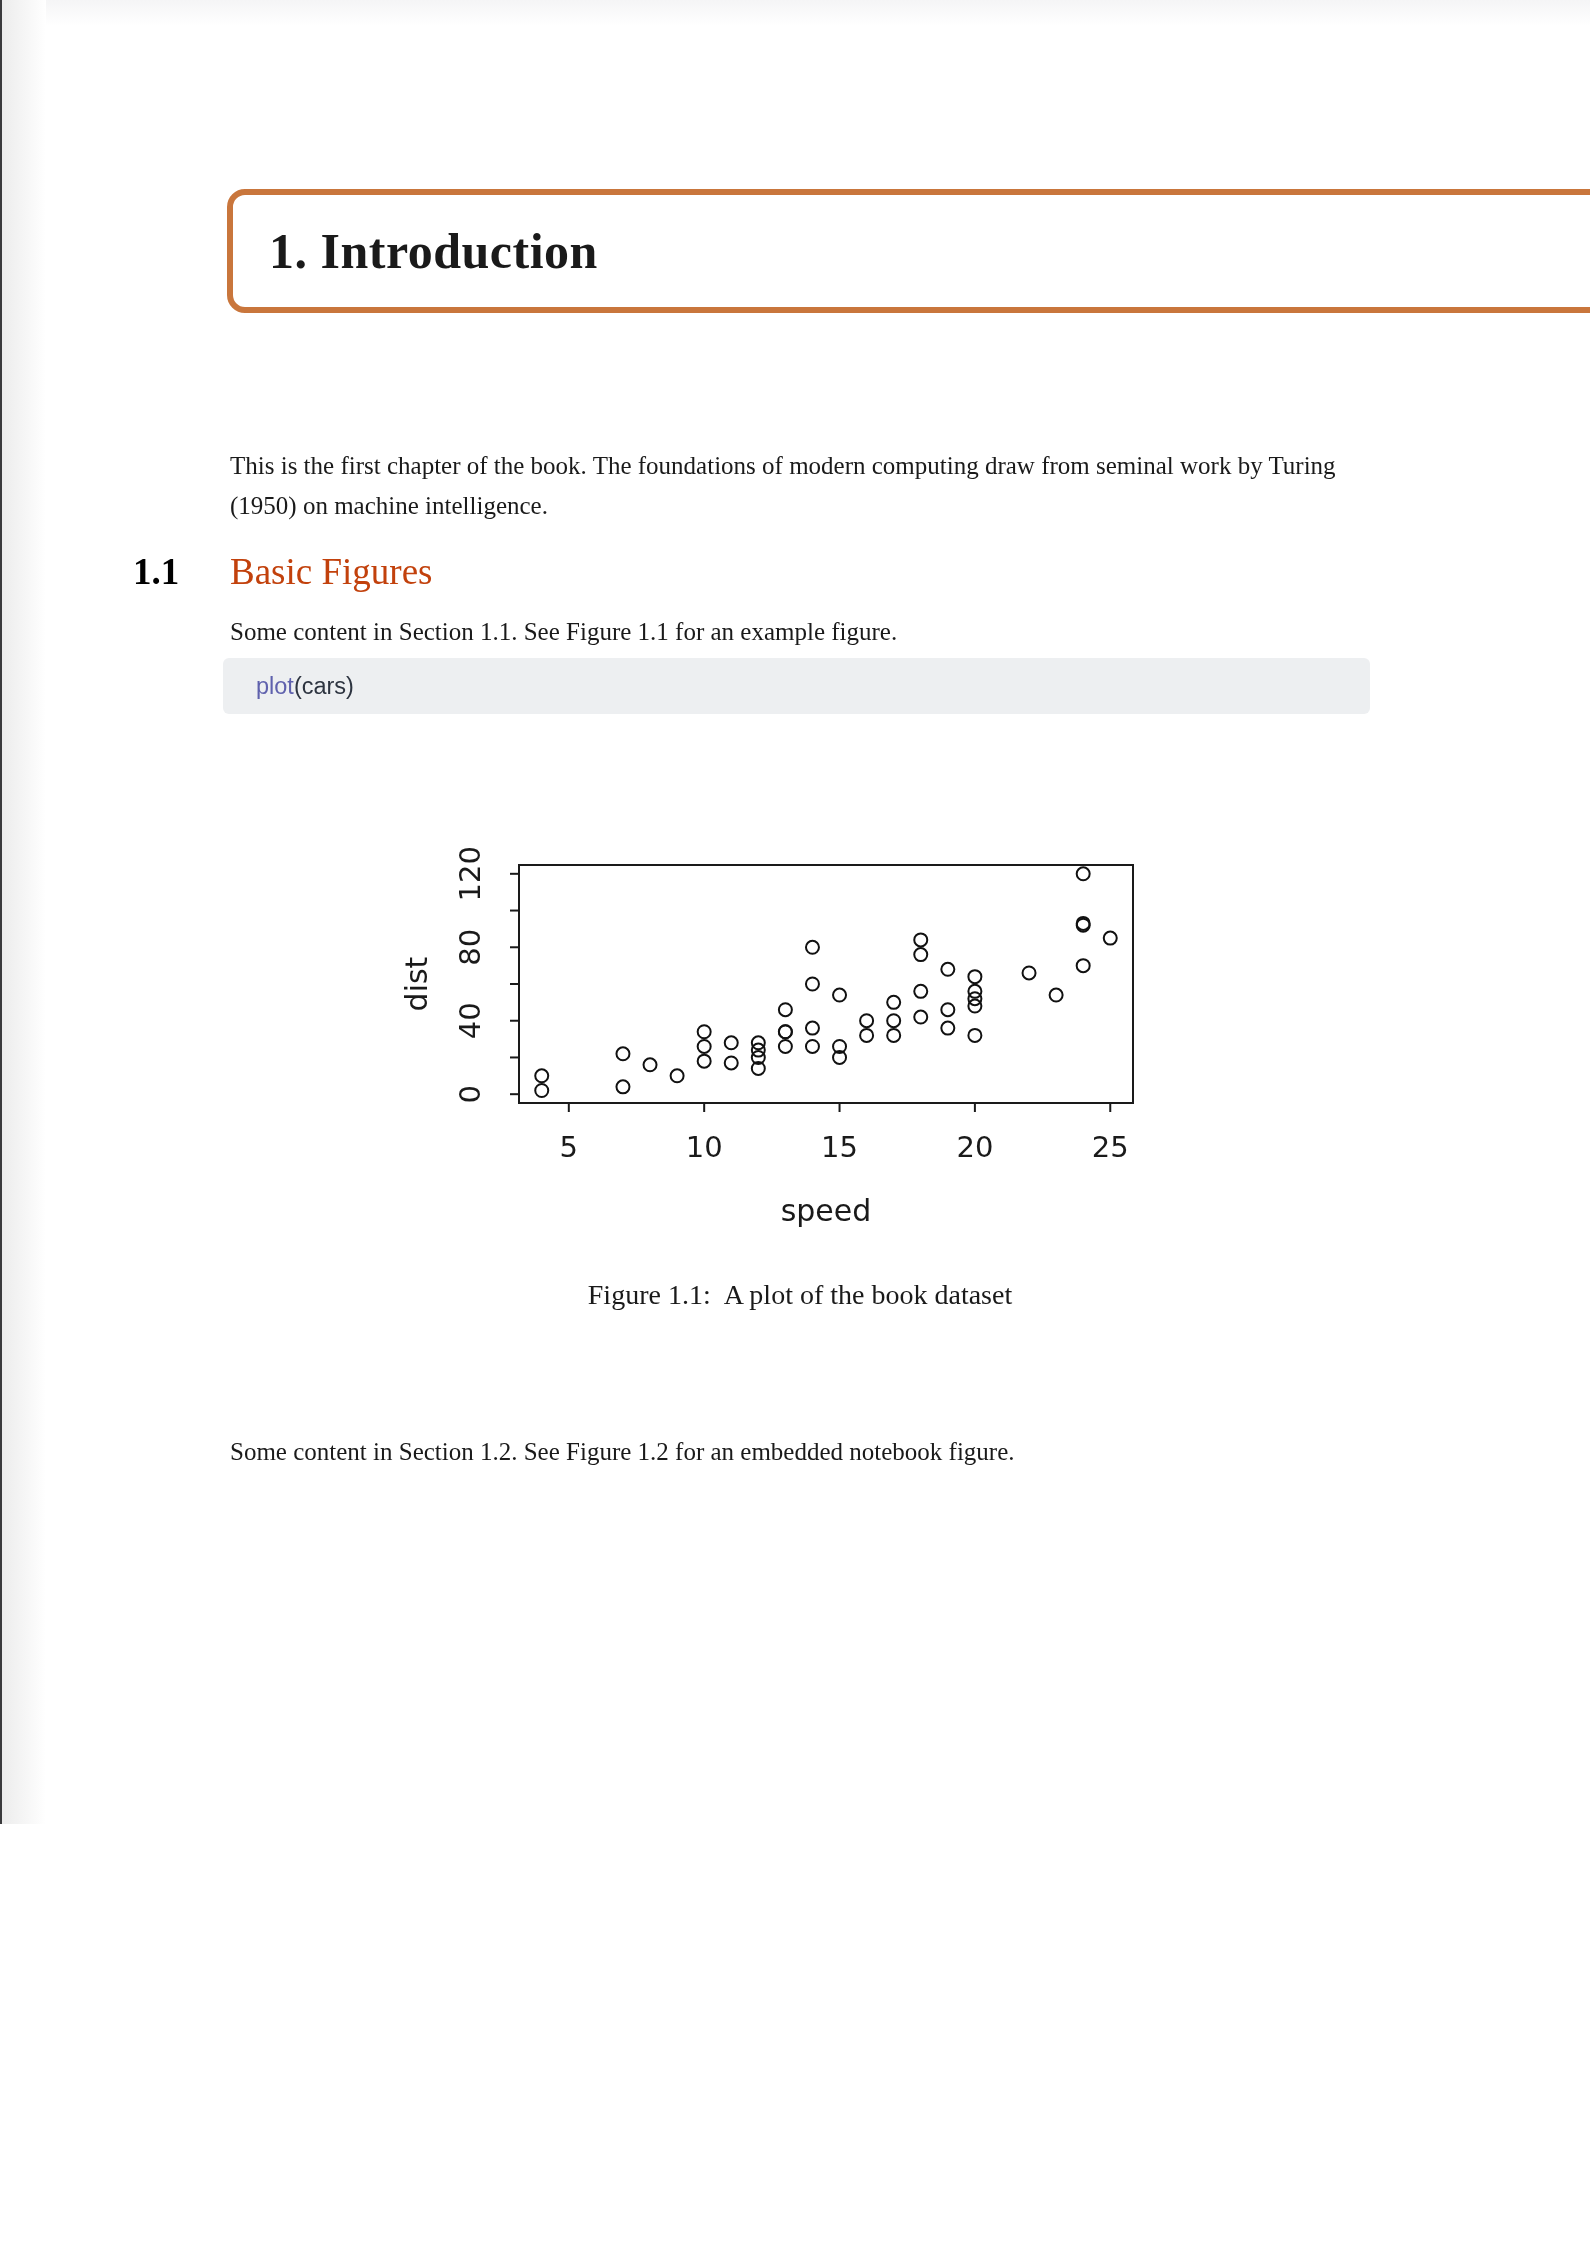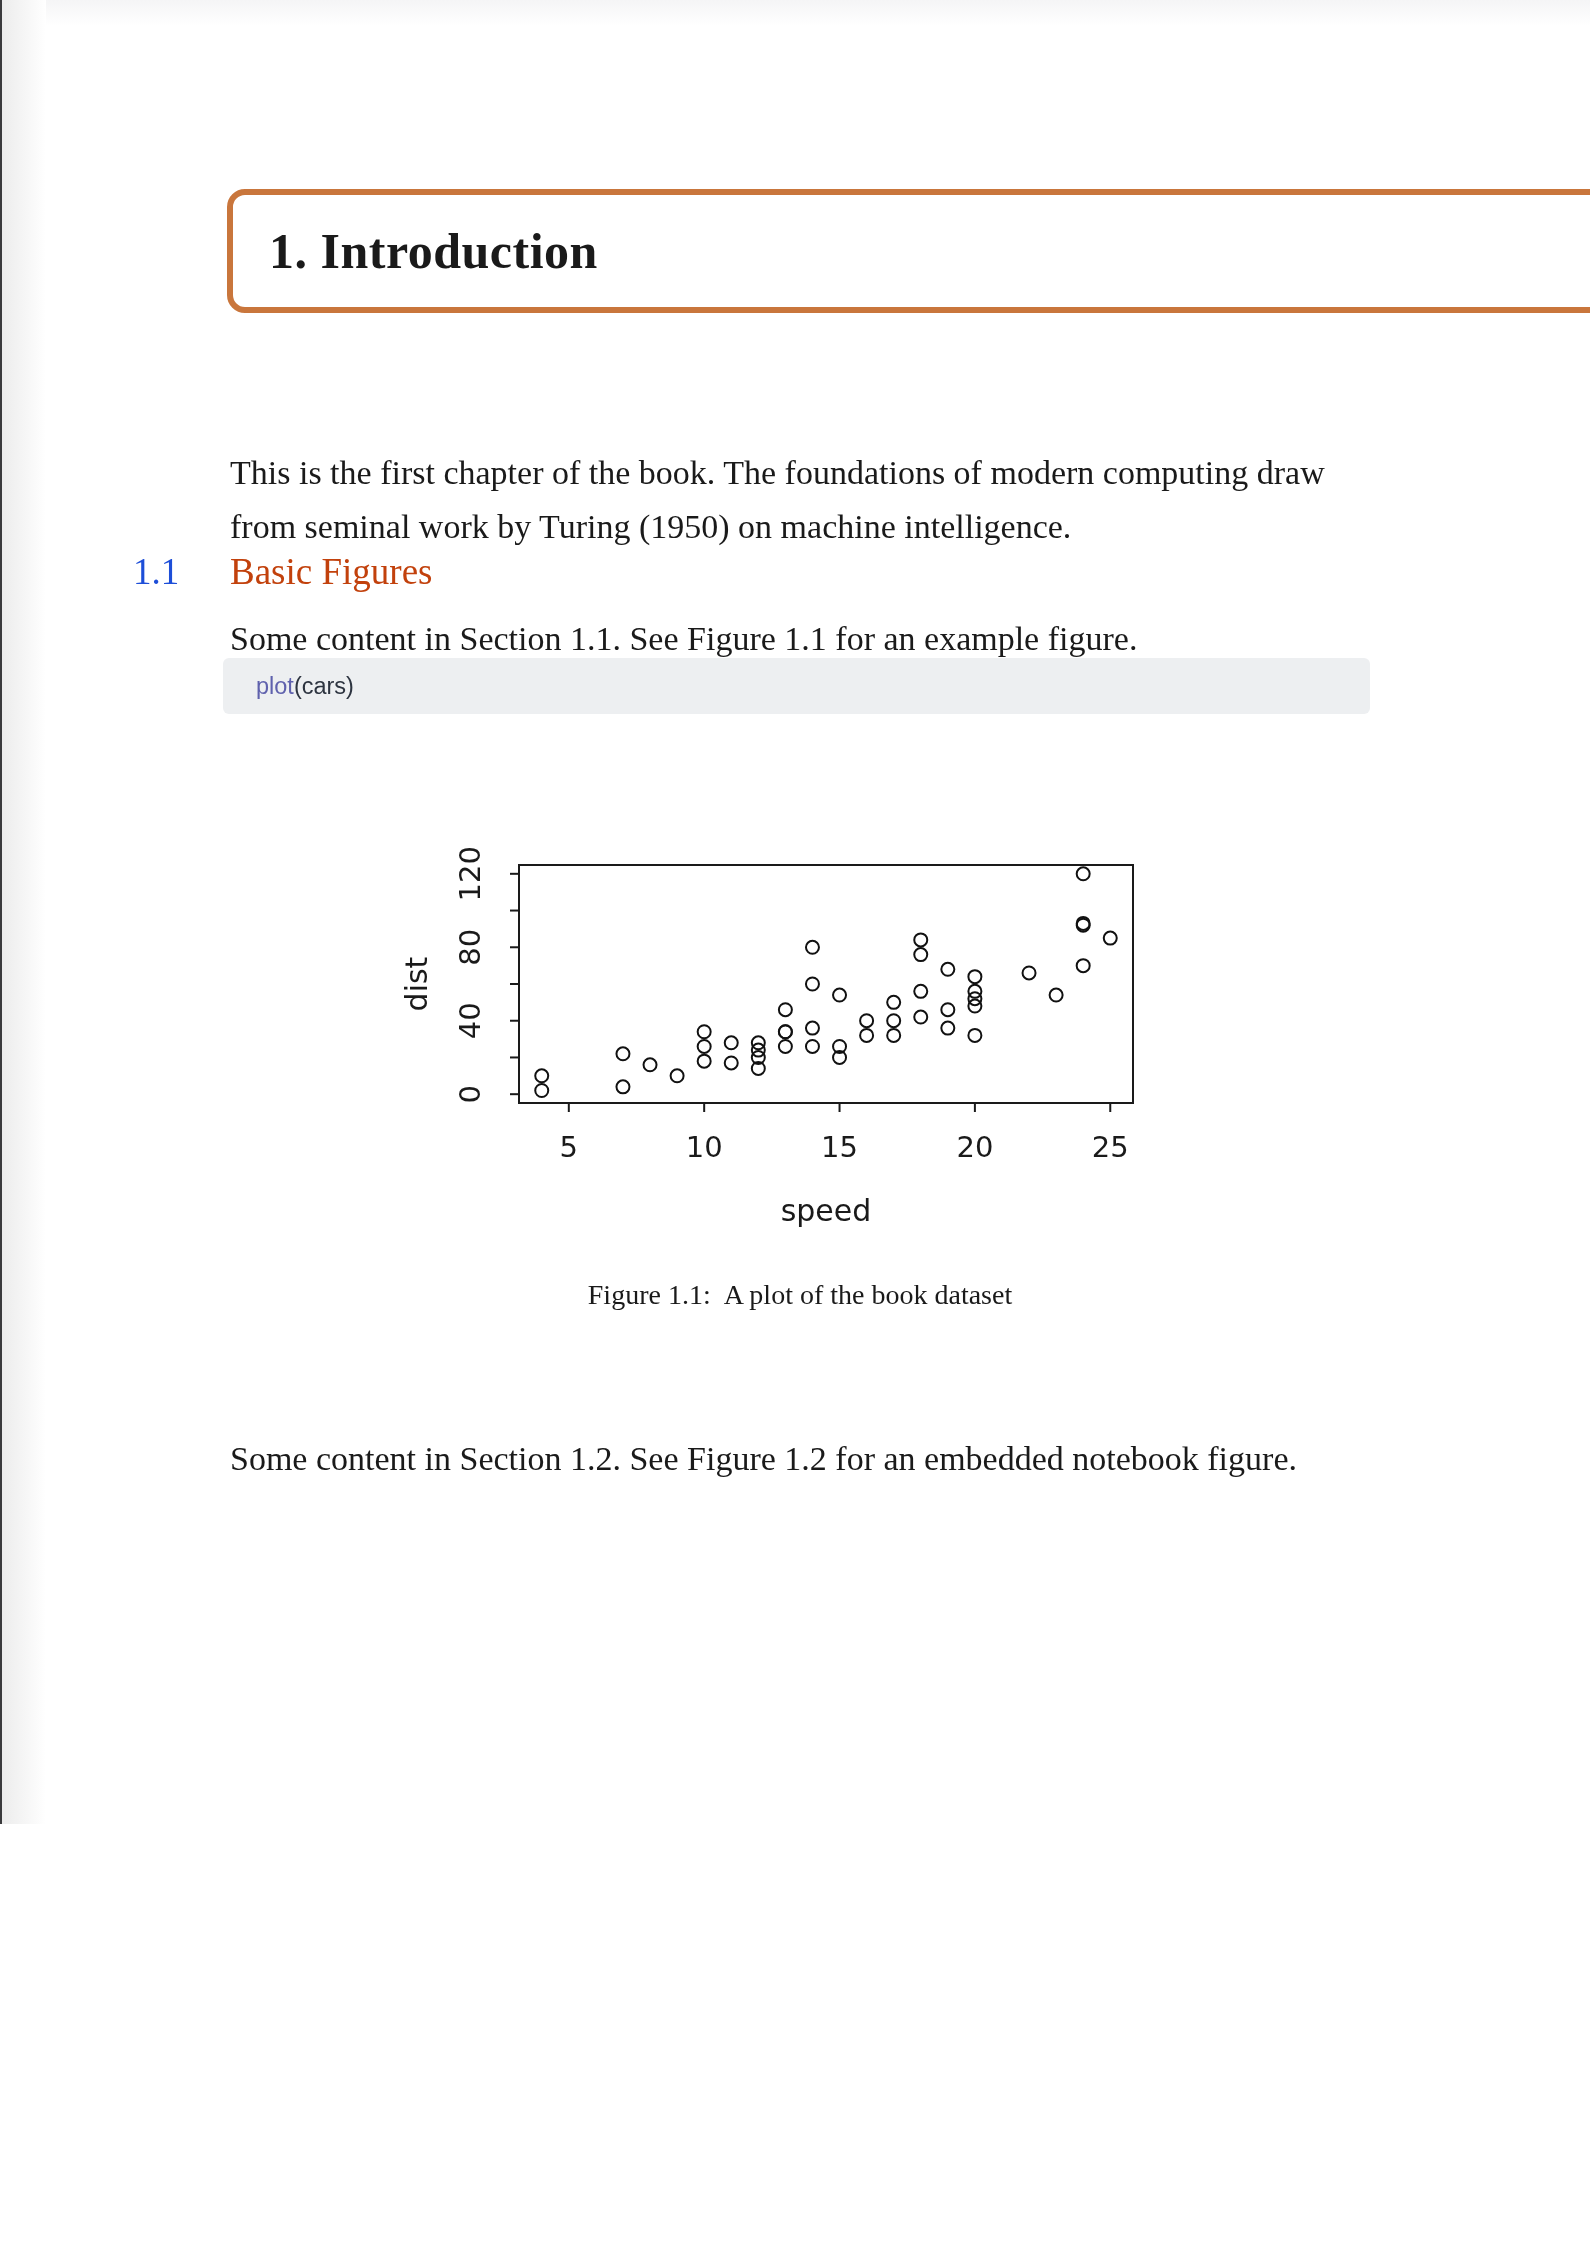--- a/index.html
+++ b/index.html
@@ -20,23 +20,23 @@
       rgba(0,0,0,0.08) 0 10px, rgba(0,0,0,0.0) 10px 22px,
       rgba(0,0,0,0.05) 22px 34px, rgba(0,0,0,0.0) 34px 53px);}
   
   .title-box{
     position:absolute; left:227px; top:189px; width:1470px; height:124px;
     border:6px solid #c9763c; border-radius:18px; background:#ffffff;
     display:flex; align-items:center; box-sizing:border-box; padding-left:36px;
   }
   .chapter-title{font-size:50px; font-weight:bold; letter-spacing:.5px;}
   
-  .body-par{position:absolute; left:230px; width:1143px; font-size:34px; line-height:1.58;}
+  .body-par{position:absolute; left:230px; width:1143px; font-size:25px; line-height:1.58;}
   .section-head{position:absolute; left:0; width:1400px; height:46px;}
-  .sec-num{position:absolute; left:133px; top:0; font-size:37px; font-weight:normal; color:#1d4ed8;}
+  .sec-num{position:absolute; left:133px; top:0; font-size:37px; font-weight:bold; color:#000000;}
   .sec-title{position:absolute; left:230px; top:0; font-size:37px; font-weight:normal; color:#c2410c;}
   
   .code-block{
     position:absolute; left:223px; top:658px; width:1147px; height:56px; box-sizing:border-box;
     background:#edeff1; border-radius:6px; display:flex; align-items:center; padding-left:33px;
     font-family:Liberation Sans, sans-serif; font-size:23.5px;
   }
   .code-kw{color:#5f61ad;}
   .code-rest{color:#2d3440;}
   

